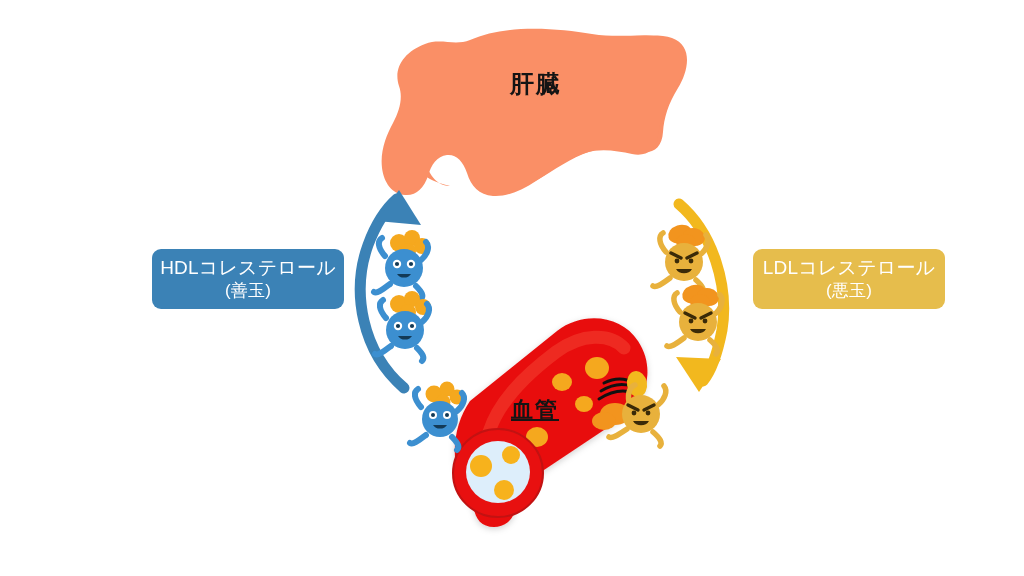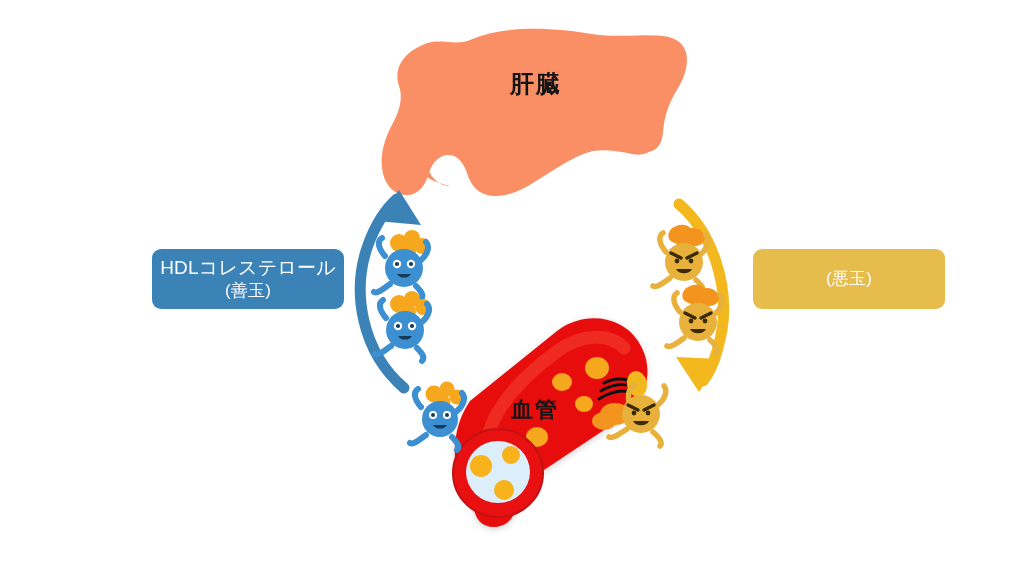--- a/index.html
+++ b/index.html
@@ -60,20 +60,21 @@
     letter-spacing: 2px;
     white-space: nowrap;
   }
   #label-liver {
     left: 510px; top: 68px;
     font-size: 24px;
   }
   #label-vessel {
     left: 511px; top: 395px;
     font-size: 22px;
+    text-decoration: underline;
   }
 </style>
 </head>
 <body>
 
 <div id="stage">
 
   <svg class="layer" viewBox="0 0 1024 576">
     <defs>
       <filter id="softshadow" x="-30%" y="-30%" width="170%" height="170%">
@@ -291,16 +292,17 @@
   <div class="organ-label" id="label-liver">肝臓</div>
 
   <div class="organ-label" id="label-vessel">血管</div>
 
   <div class="pill" id="pill-hdl">
     <span class="line1">HDLコレステロール</span>
     <span class="line2">(善玉)</span>
   </div>
 
   <div class="pill" id="pill-ldl">
+    <span class="line1">LDLコレステロール</span>
     <span class="line2">(悪玉)</span>
   </div>
 
 </div>
 
 </body></html>

